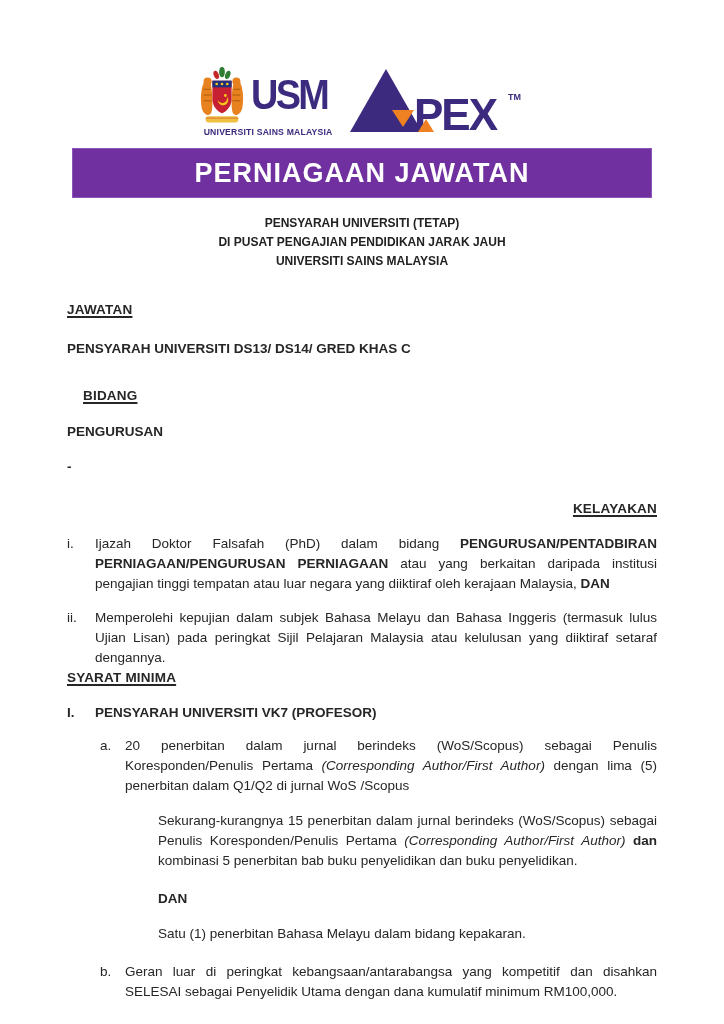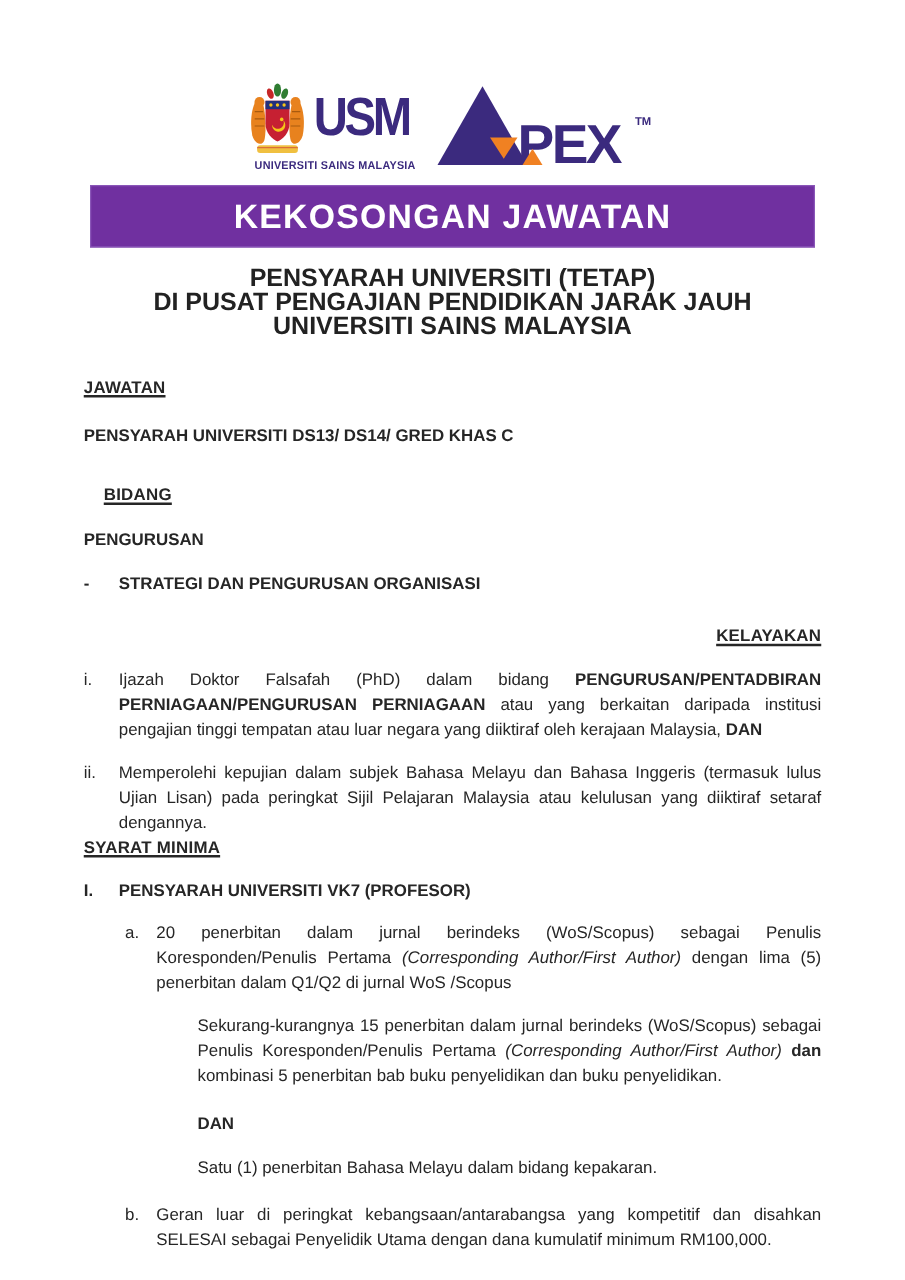--- a/index.html
+++ b/index.html
@@ -21,21 +21,21 @@
     margin-top:1px;white-space:nowrap;transform:scaleX(.96);transform-origin:center top;
   }
   .apex-logo{margin-top:0;}
   
   .banner{
     width:580px;height:50px;margin:11px auto 0;background:#7030a0;
     display:flex;align-items:center;justify-content:center;border:1px solid #8a56b8;box-sizing:border-box;
   }
   .banner-text{color:#ffffff;font-weight:bold;font-size:27px;letter-spacing:1px;}
   
-  .title-block{margin-top:16px;text-align:center;font-weight:bold;font-size:20px;line-height:19px;color:#222;}
+  .title-block{margin-top:16px;text-align:center;font-weight:bold;font-size:12px;line-height:19px;color:#222;}
   
   .content{padding:0 67px;font-size:13.5px;line-height:20px;}
   .heading{
     font-weight:bold;text-decoration:underline;text-decoration-thickness:1.5px;
     text-underline-offset:2px;letter-spacing:.2px;
   }
   .h-jawatan{margin-top:29px;}
   .pos-line{margin-top:19px;font-weight:bold;}
   .h-bidang{margin-top:27px;margin-left:16px;}
   .cat-line{margin-top:16px;font-weight:bold;}
@@ -104,39 +104,38 @@
       <polygon points="44,44 66,44 55,61" fill="#f08122"></polygon>
       <polygon points="68,44 90,44 79,61" fill="#3b2a7e" opacity="0"></polygon>
       <polygon points="47,66 55,53 63,66" fill="#f08122" opacity="0"></polygon>
       <text x="66" y="64" font-family="Liberation Sans, sans-serif" font-size="44" font-weight="bold" fill="#3b2a7e" letter-spacing="-2">PEX</text>
       <polygon points="70,66 78,53 86,66" fill="#f08122"></polygon>
       <text x="160" y="34" font-family="Liberation Sans, sans-serif" font-size="9" font-weight="bold" fill="#3b2a7e">TM</text>
     </svg>
   </div>
 
   <div class="banner">
-    <span class="banner-text">KEKOSONGAN JAWATAN</span>
+    <span class="banner-text">PERNIAGAAN JAWATAN</span>
   </div>
 
   <div class="title-block">
     <div>PENSYARAH UNIVERSITI (TETAP)</div>
     <div>DI PUSAT PENGAJIAN PENDIDIKAN JARAK JAUH</div>
     <div>UNIVERSITI SAINS MALAYSIA</div>
   </div>
 
   <div class="content">
 
     <div class="heading h-jawatan">JAWATAN</div>
     <div class="pos-line">PENSYARAH UNIVERSITI DS13/ DS14/ GRED KHAS C</div>
 
     <div class="heading h-bidang">BIDANG</div>
     <div class="cat-line">PENGURUSAN</div>
     <div class="bullet-row">
       <span class="bullet-dash">-</span>
-      <span>STRATEGI DAN PENGURUSAN ORGANISASI</span>
     </div>
 
     <div class="heading h-kelayakan">KELAYAKAN</div>
     <div class="item-row k-item1">
       <span class="marker">i.</span>
       <span class="itext"><span>Ijazah Doktor Falsafah (PhD) dalam bidang </span><span class="seg-b">PENGURUSAN/PENTADBIRAN PERNIAGAAN/PENGURUSAN PERNIAGAAN</span><span> atau yang berkaitan daripada institusi pengajian tinggi tempatan atau luar negara yang diiktiraf oleh kerajaan Malaysia, </span><span class="seg-b">DAN</span></span>
     </div>
     <div class="item-row k-item2">
       <span class="marker">ii.</span>
       <span class="itext"><span>Memperolehi kepujian dalam subjek Bahasa Melayu dan Bahasa Inggeris (termasuk lulus Ujian Lisan) pada peringkat Sijil Pelajaran Malaysia atau kelulusan yang diiktiraf setaraf dengannya.</span></span>

